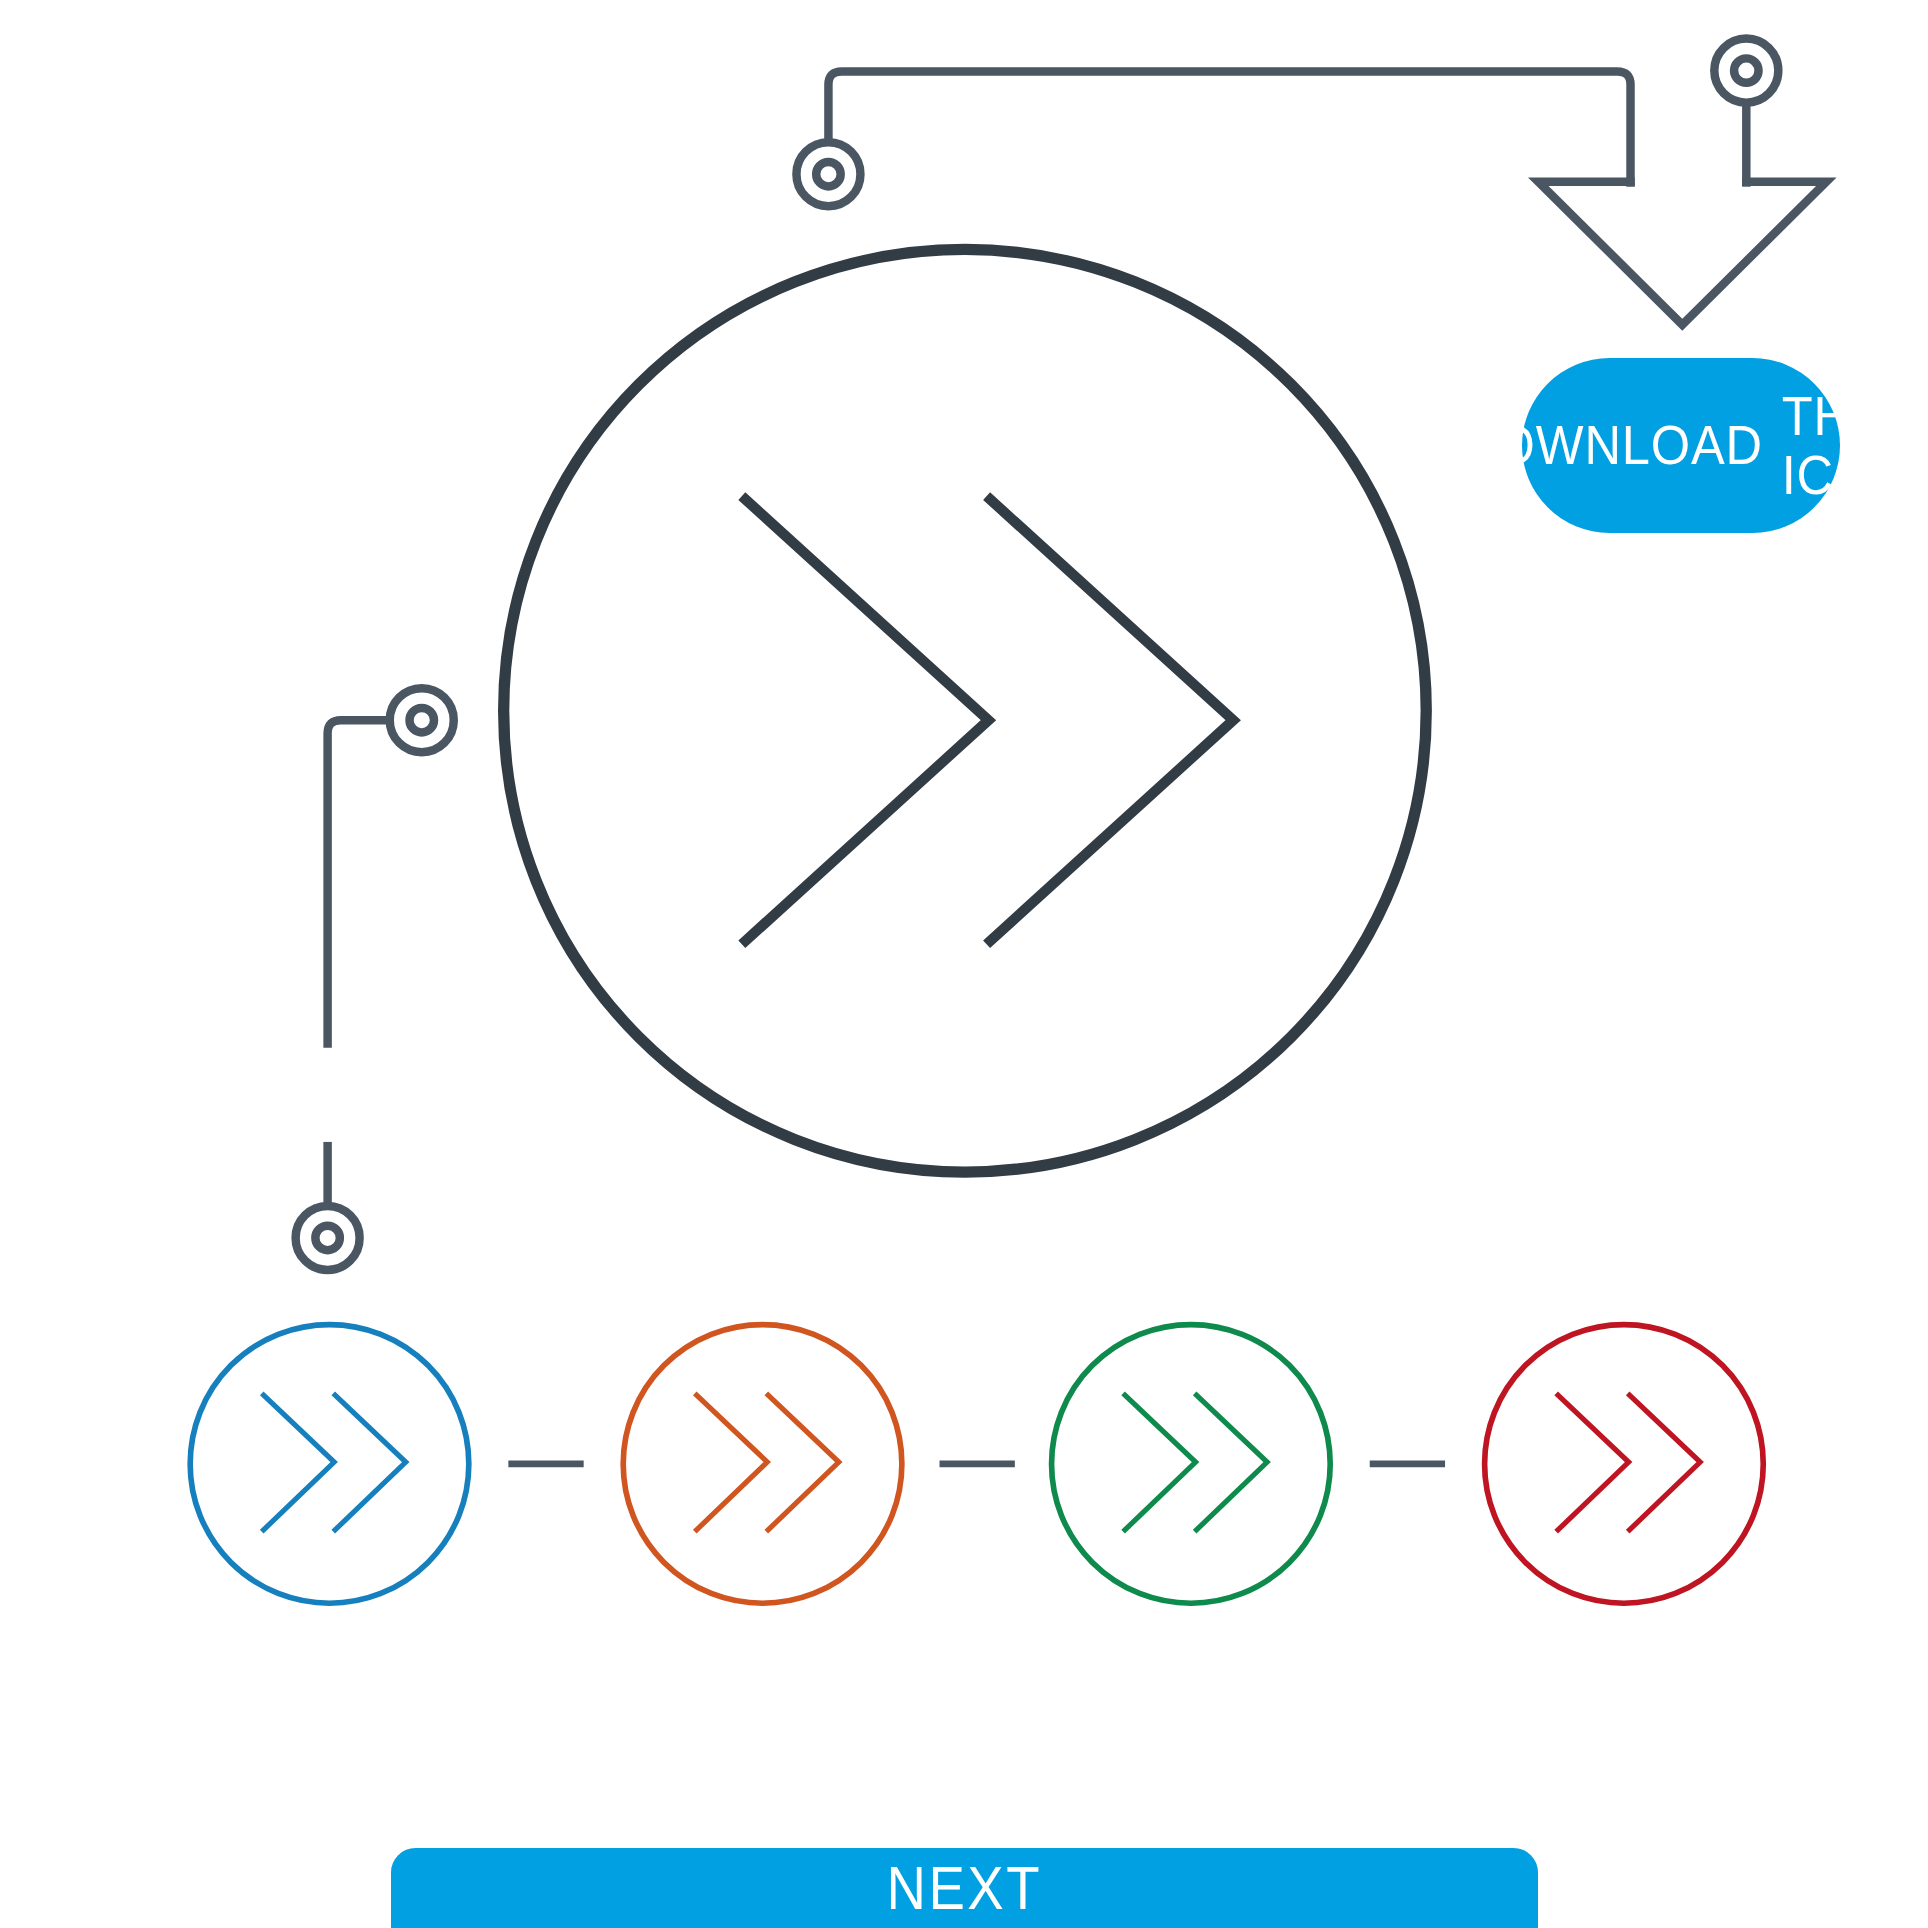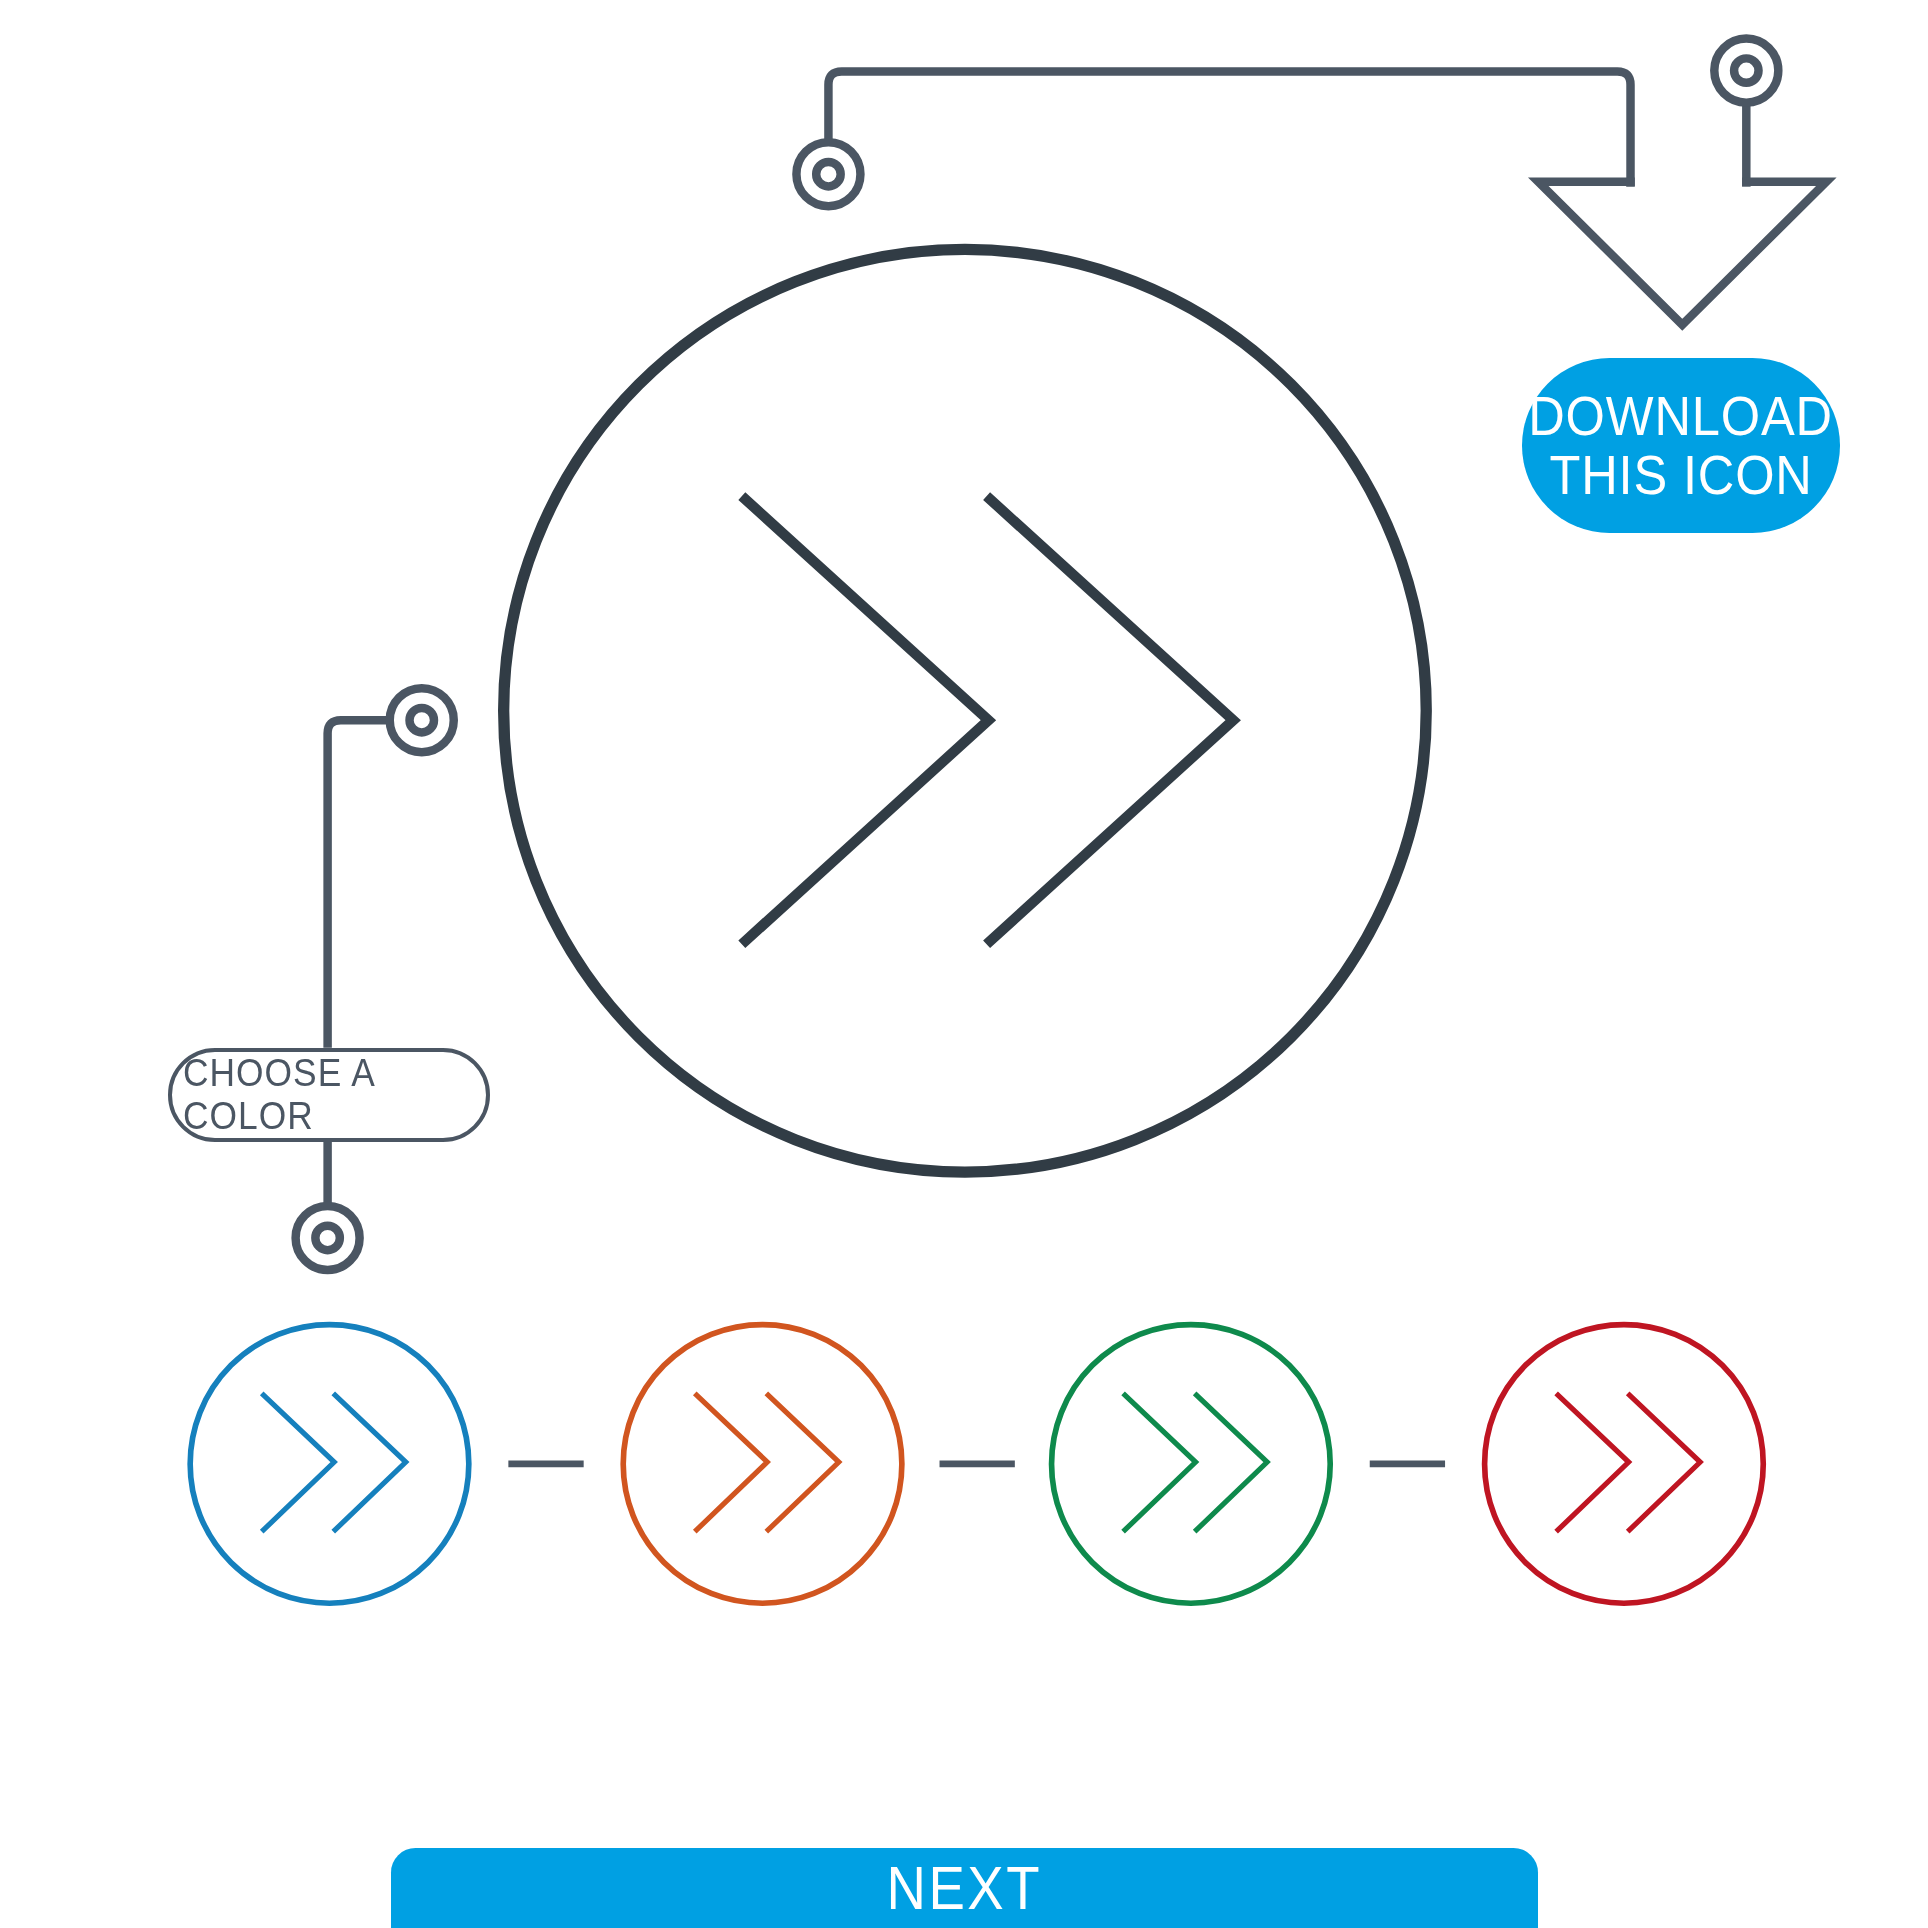--- a/index.html
+++ b/index.html
@@ -29,21 +29,20 @@
   }
   
   .dl-pill {
     position: absolute;
     left: 1522px;
     top: 358px;
     width: 318px;
     height: 175px;
     border-radius: 88px;
     display: flex;
-    flex-direction: column;
     align-items: center;
     justify-content: center;
     line-height: 1.06;
   }
   .dl-pill span {
     color: #ffffff;
     font-size: 55px;
     letter-spacing: 0.9px;
     font-family: "Liberation Sans", sans-serif;
     font-weight: 300;
@@ -165,22 +164,19 @@
     <line x1="540" y1="1555" x2="620" y2="1555" stroke="#4b5663" stroke-width="7"></line>
     <line x1="998" y1="1555" x2="1078" y2="1555" stroke="#4b5663" stroke-width="7"></line>
     <line x1="1455" y1="1555" x2="1535" y2="1555" stroke="#4b5663" stroke-width="7"></line>
   </svg>
 
   <div class="dl-pill" style="background:#00a0e3;">
     <span>DOWNLOAD</span>
     <span>THIS ICON</span>
   </div>
 
-  <div class="cc-pill">
-    <span>CHOOSE A COLOR</span>
-  </div>
 
   <div class="next-bar" style="background:#00a0e3;">
     <span>NEXT</span>
   </div>
 
 </div>
 
 
 </body></html>

